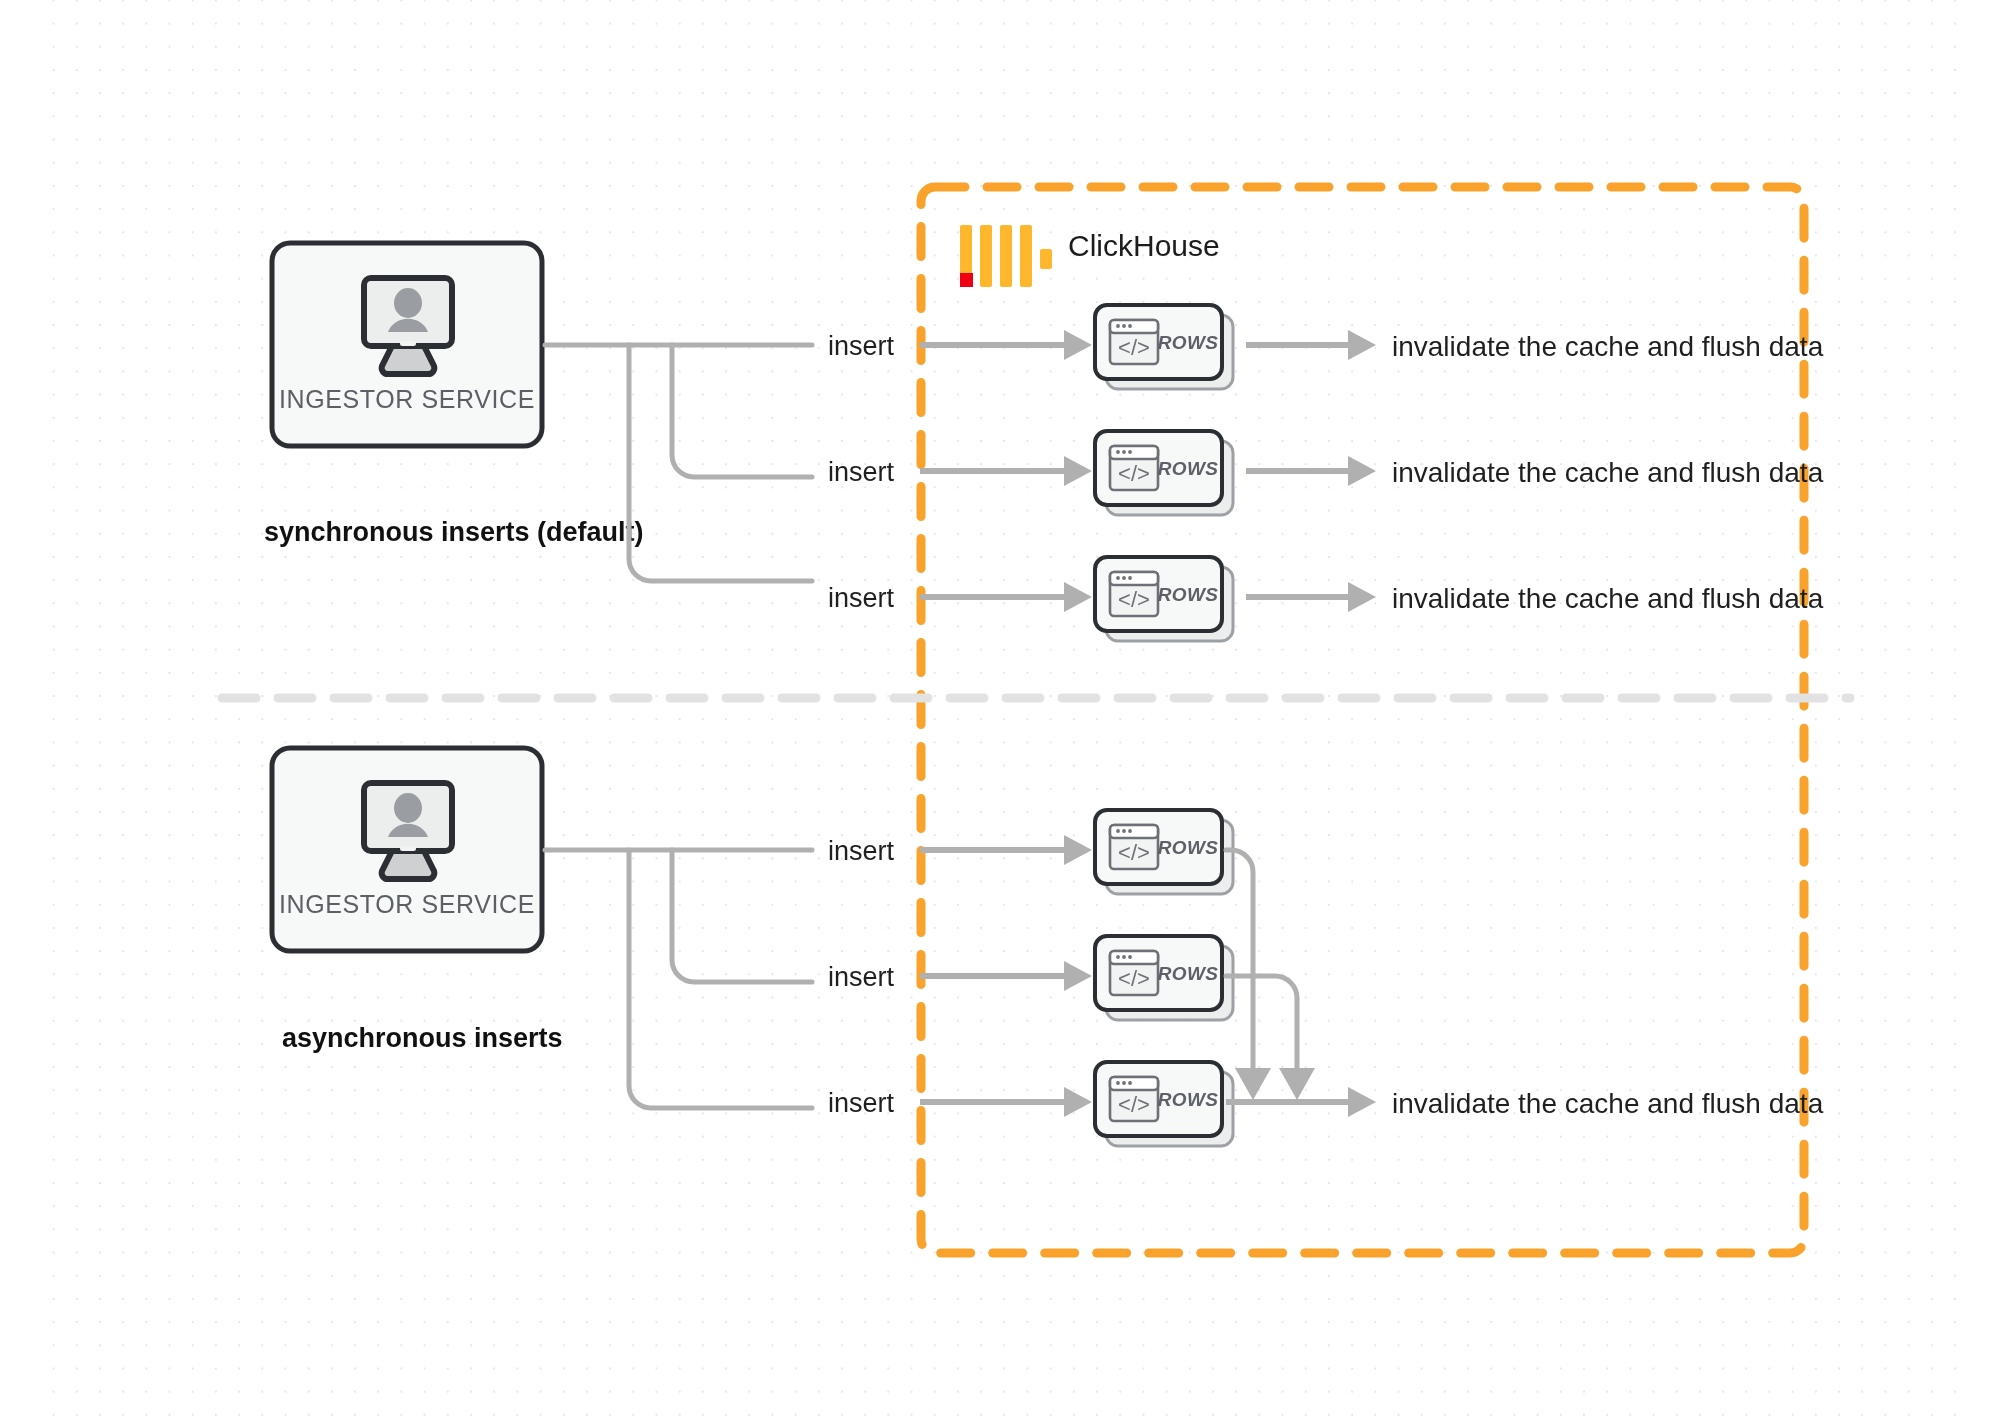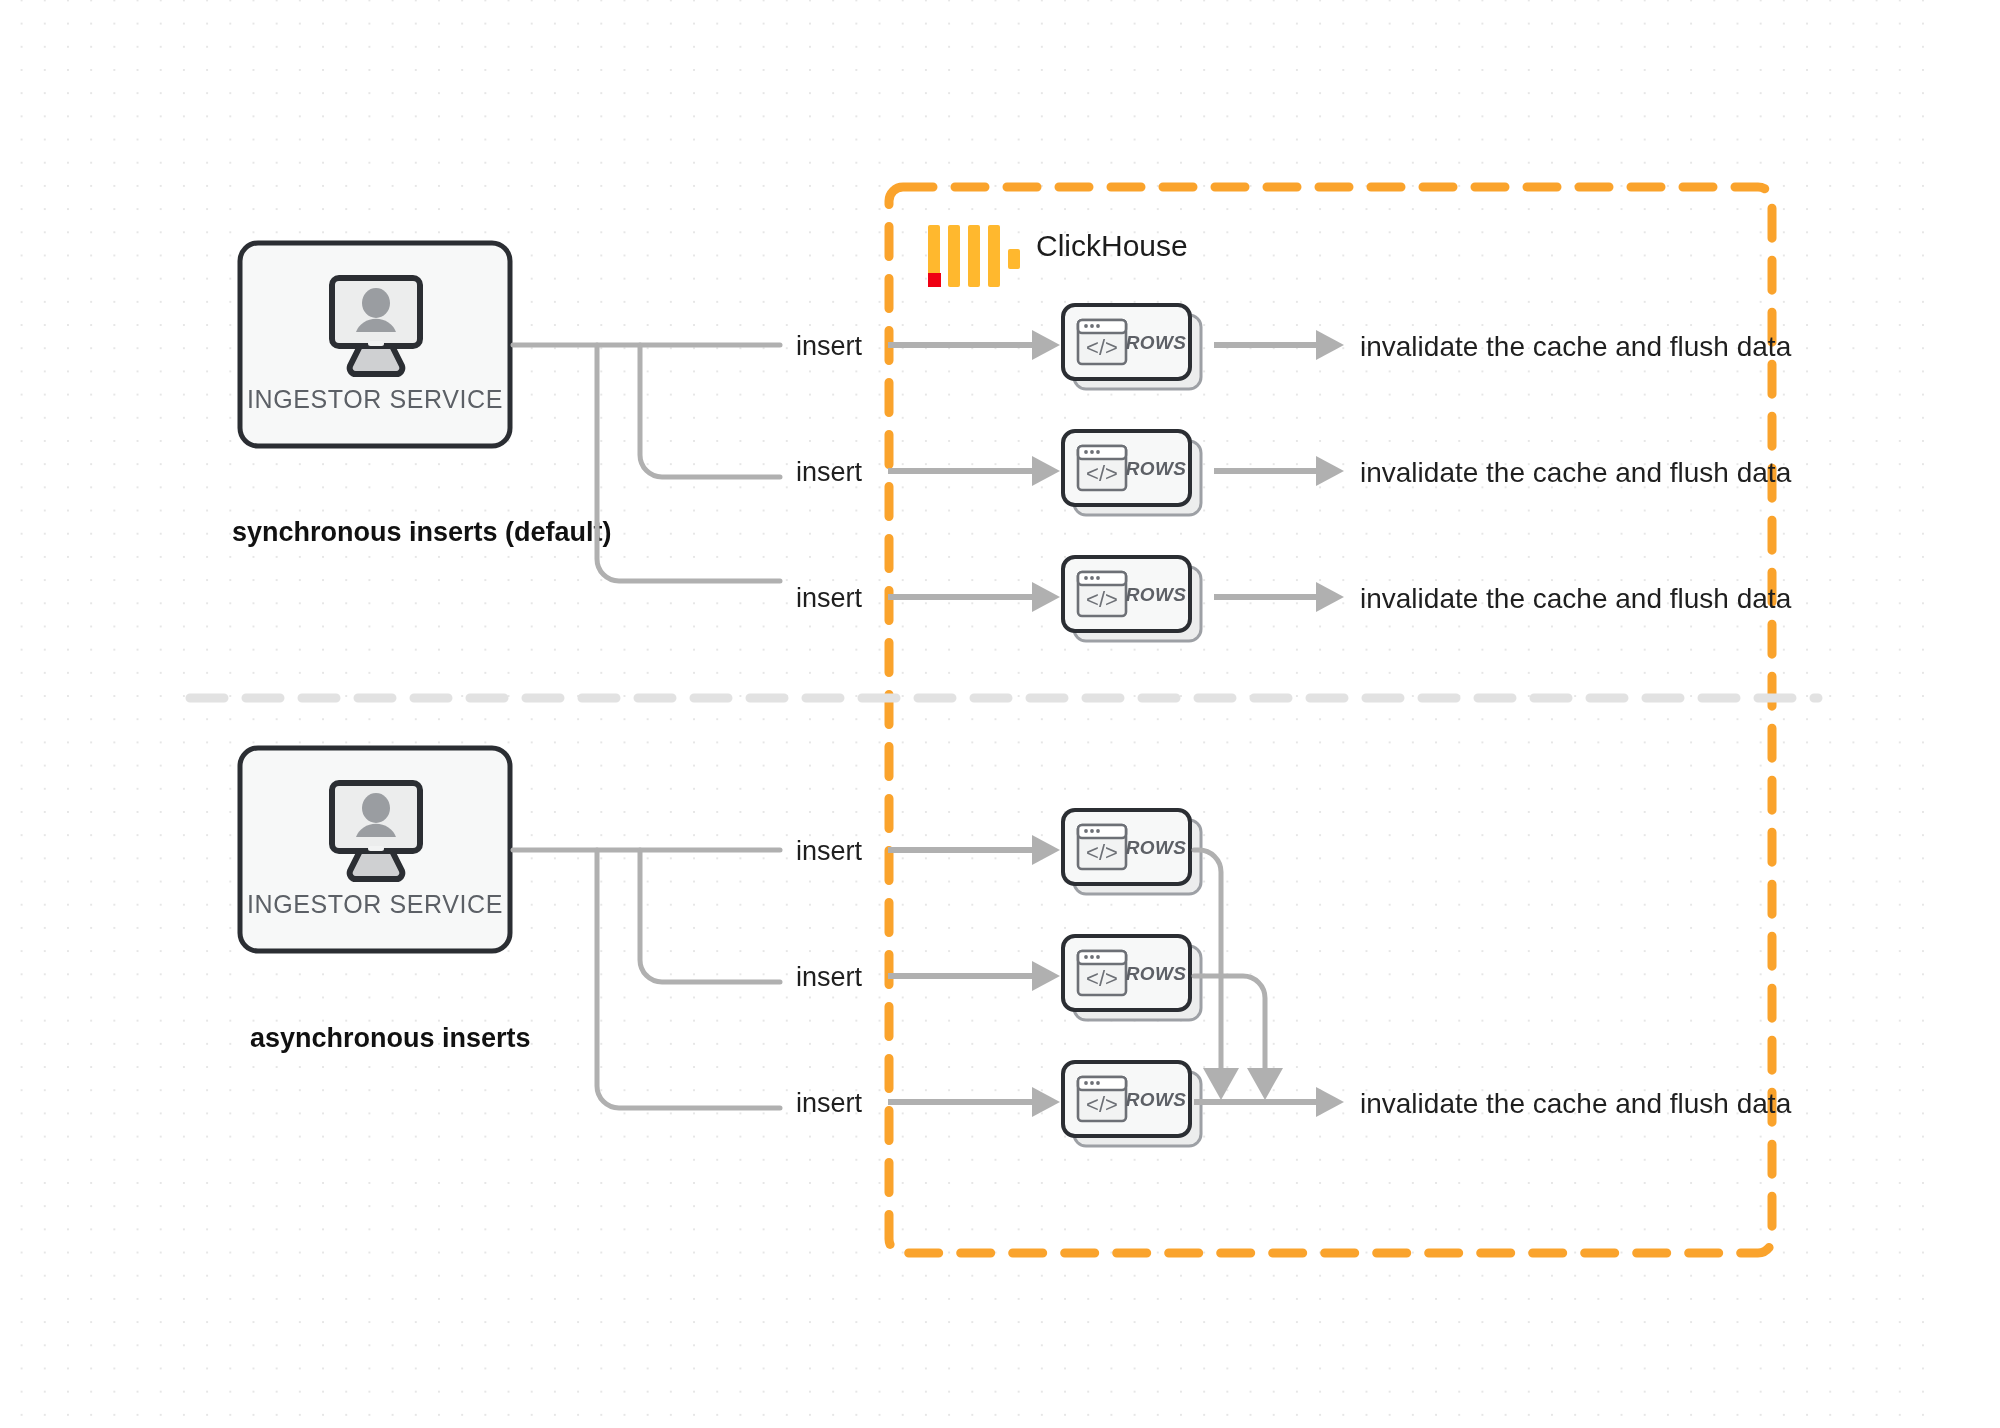--- a/index.html
+++ b/index.html
@@ -13,20 +13,21 @@
   #canvas {
     position: relative;
     width: 1935px;
     height: 1428px;
     overflow: hidden;
     background-color: #ffffff;
     background-image:
       radial-gradient(#e6e6e6 1.4px, transparent 1.5px);
     background-size: 23.2px 23.2px;
     background-position: 10px 12px;
+    margin-left: 32px;
   }
   #diagram {
     position: absolute;
     inset: 0;
     width: 2000px;
     height: 1428px;
     display: block;
   }
   .lbl-insert {
     font-family: "Liberation Sans", sans-serif;

